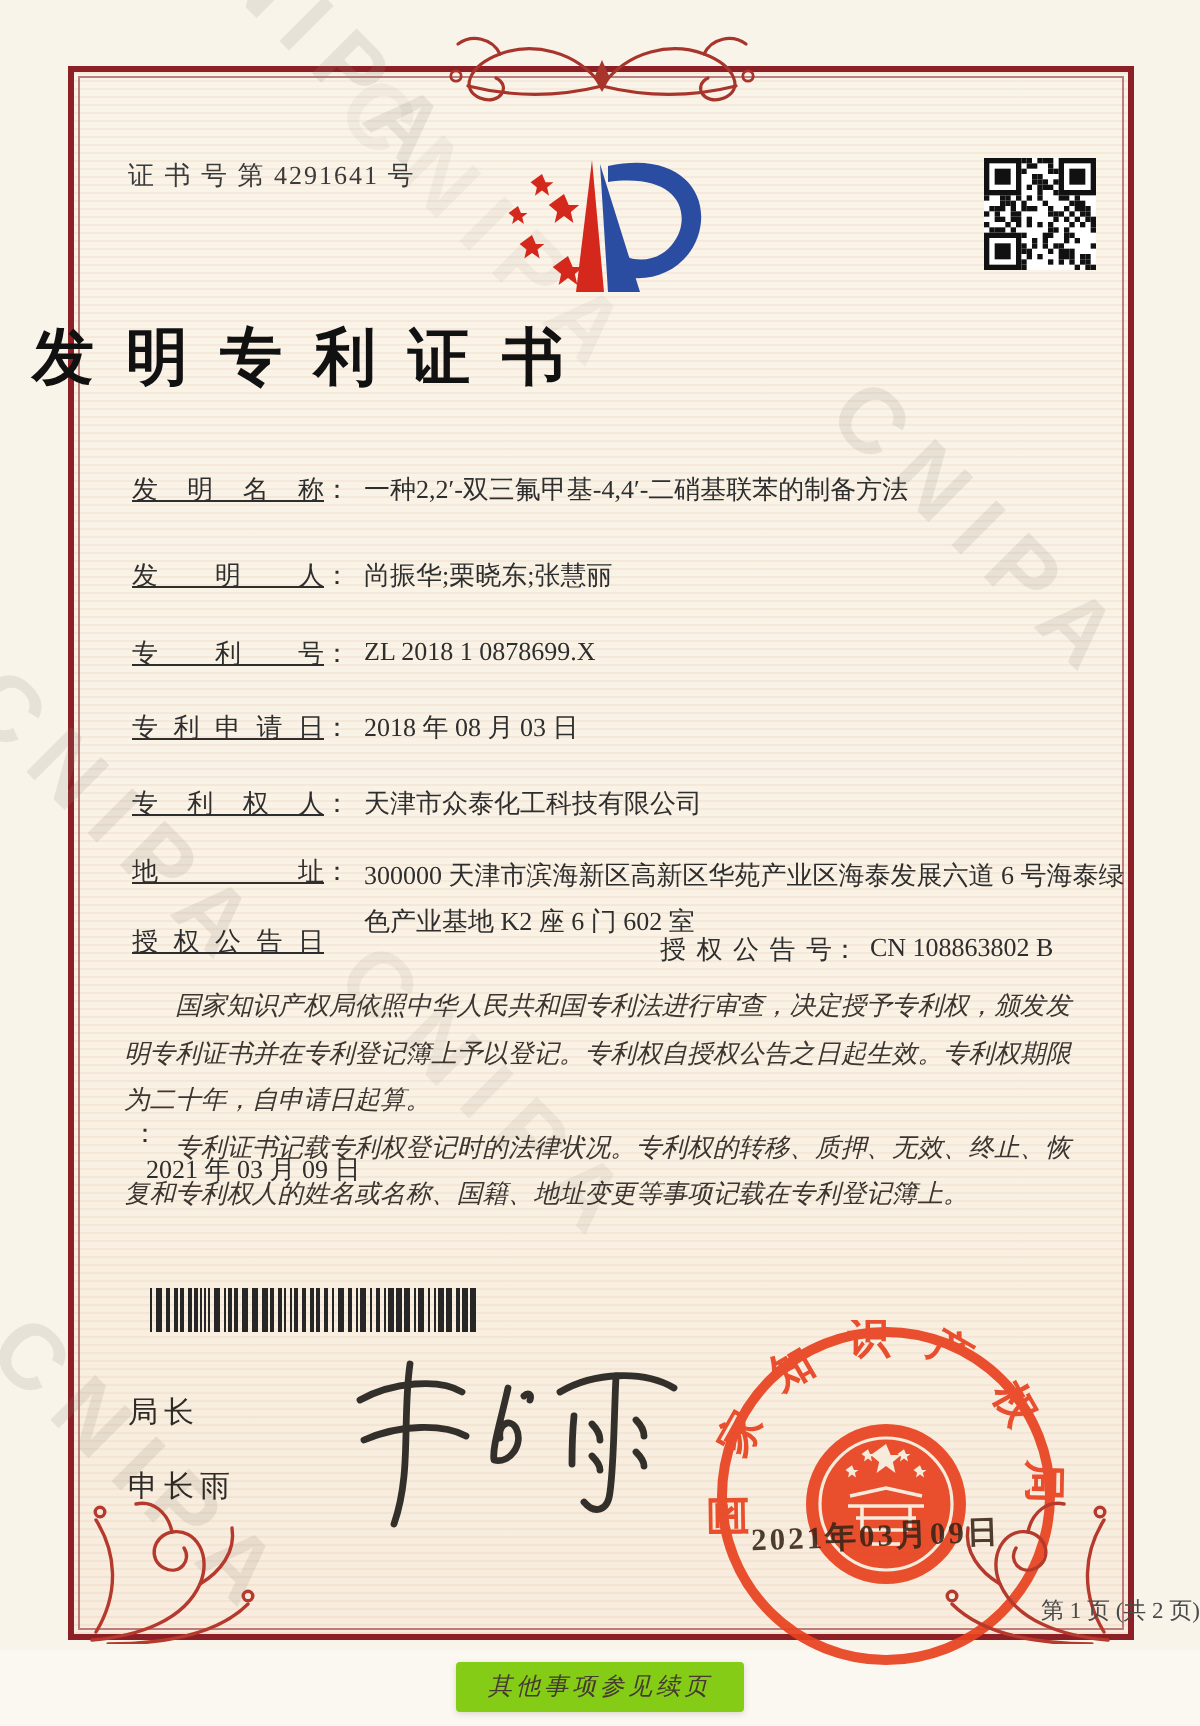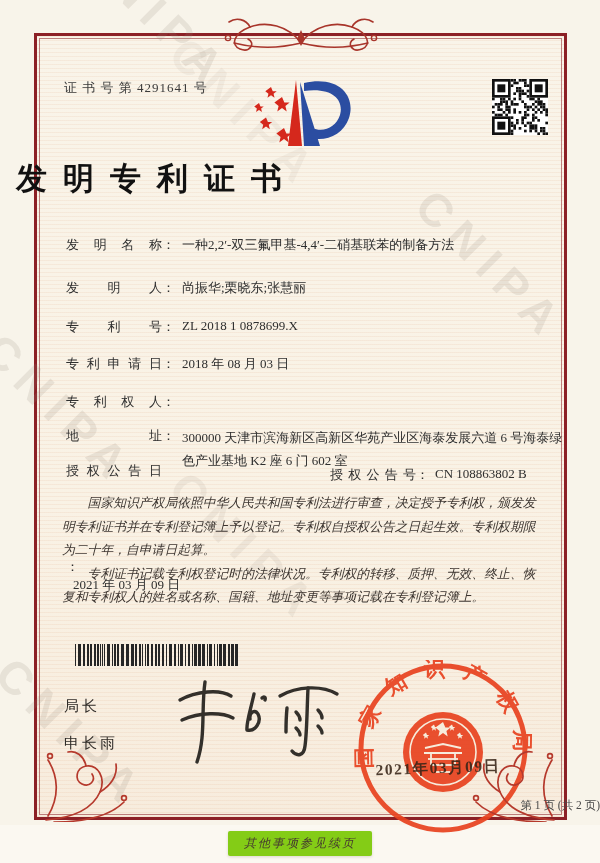--- a/index.html
+++ b/index.html
@@ -29,21 +29,21 @@
   .layer{position:absolute;left:0;top:0;width:600px;height:863px;z-index:2;}
   .certno{position:absolute;left:64px;top:79px;font-size:13px;letter-spacing:1px;color:#3a3a3a;}
   .logo{position:absolute;left:242px;top:76px;}
   .qr{position:absolute;left:492px;top:79px;}
   .title{
     position:absolute;left:0;top:158px;width:600px;
     font-size:31px;font-weight:bold;letter-spacing:16px;padding-left:16px;
     box-sizing:border-box;color:#111;
   }
   .row{position:absolute;left:66px;display:flex;align-items:flex-start;font-size:13px;color:#2e2e2e;}
-  .row .lab{width:96px;text-align:justify;text-align-last:justify;flex:0 0 96px;}
+  .row .lab{width:96px;text-align:justify;text-align-last:justify;flex:0 0 96px;text-decoration:underline;}
   .row .col{flex:0 0 auto;}
   .row .val{margin-left:7px;}
   .row .val.wrap{width:382px;line-height:1.75;}
   .row2{position:absolute;left:330px;display:flex;font-size:13px;color:#2e2e2e;}
   .row2 .lab{width:86px;text-align:justify;text-align-last:justify;flex:0 0 86px;}
   .row2 .val{margin-left:6px;}
   .legal{
     position:absolute;left:62px;top:492px;width:476px;
     font-size:12.8px;line-height:1.84;color:#3c3530;font-style:italic;
   }
@@ -266,20 +266,21 @@
       <span class="val">ZL 2018 1 0878699.X</span>
     </div>
     <div class="row" style="top:355px;">
       <span class="lab">专利申请日</span>
         <span class="col">：</span>
       <span class="val">2018 年 08 月 03 日</span>
     </div>
     <div class="row" style="top:393px;">
       <span class="lab">专利权人</span>
         <span class="col">：</span>
+      <span class="val">天津市众泰化工科技有限公司</span>
     </div>
     <div class="row" style="top:427px;">
       <span class="lab">地址</span>
         <span class="col">：</span>
       <span class="val wrap">300000 天津市滨海新区高新区华苑产业区海泰发展六道 6 号海泰绿色产业基地 K2 座 6 门 602 室</span>
     </div>
     <div class="row" style="top:462px;flex-direction:column;">
       <span class="lab">授权公告日</span>
         <span class="col">：</span>
       <span class="val">2021 年 03 月 09 日</span>

